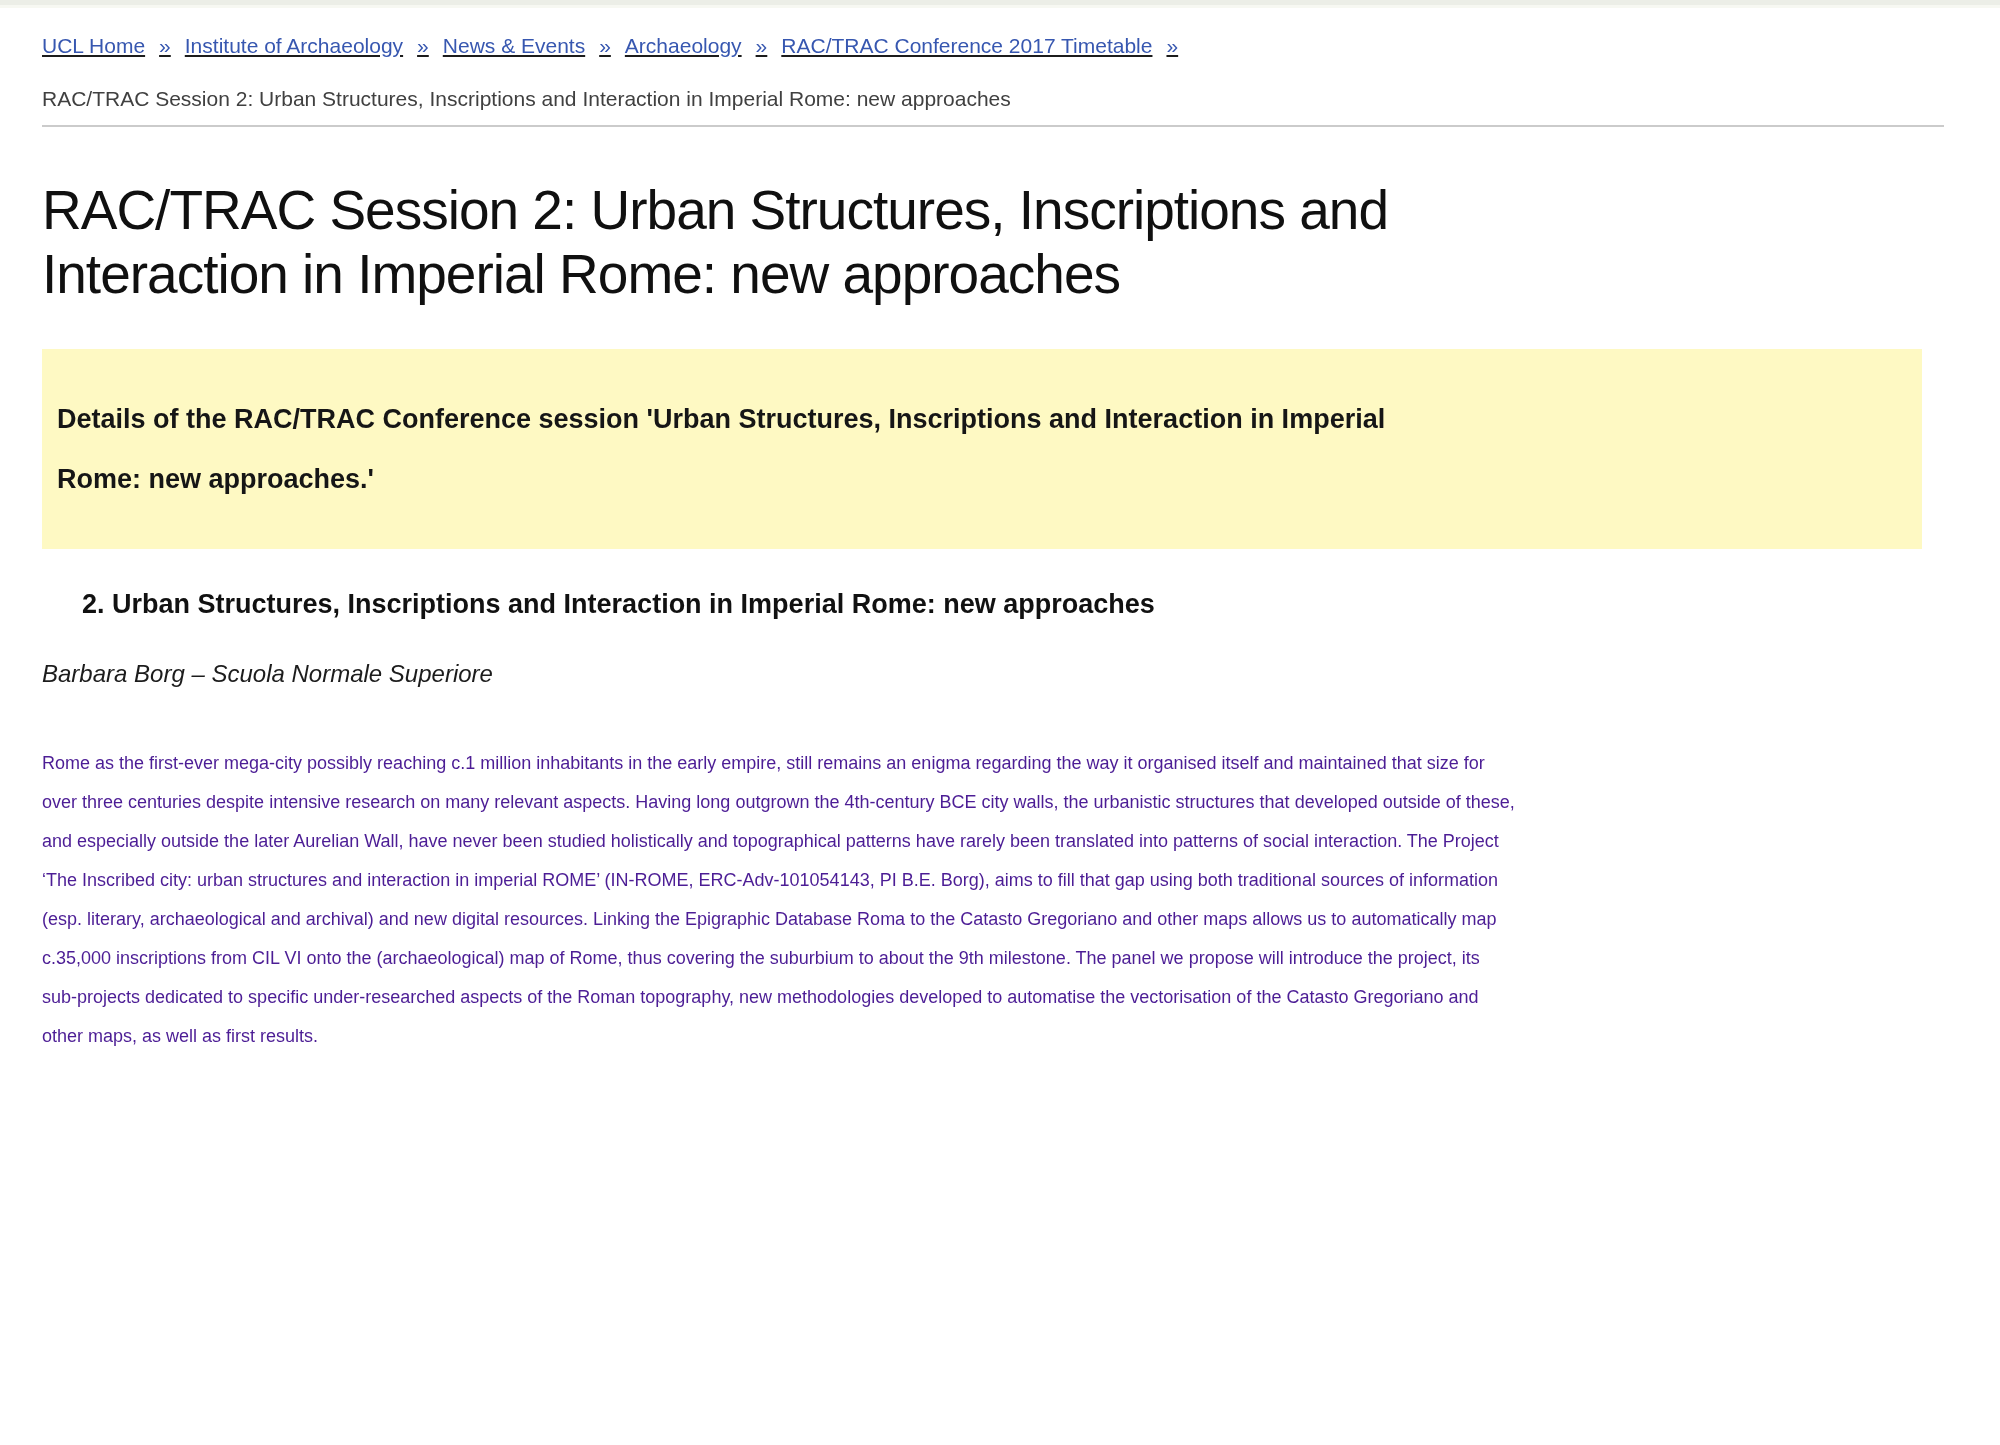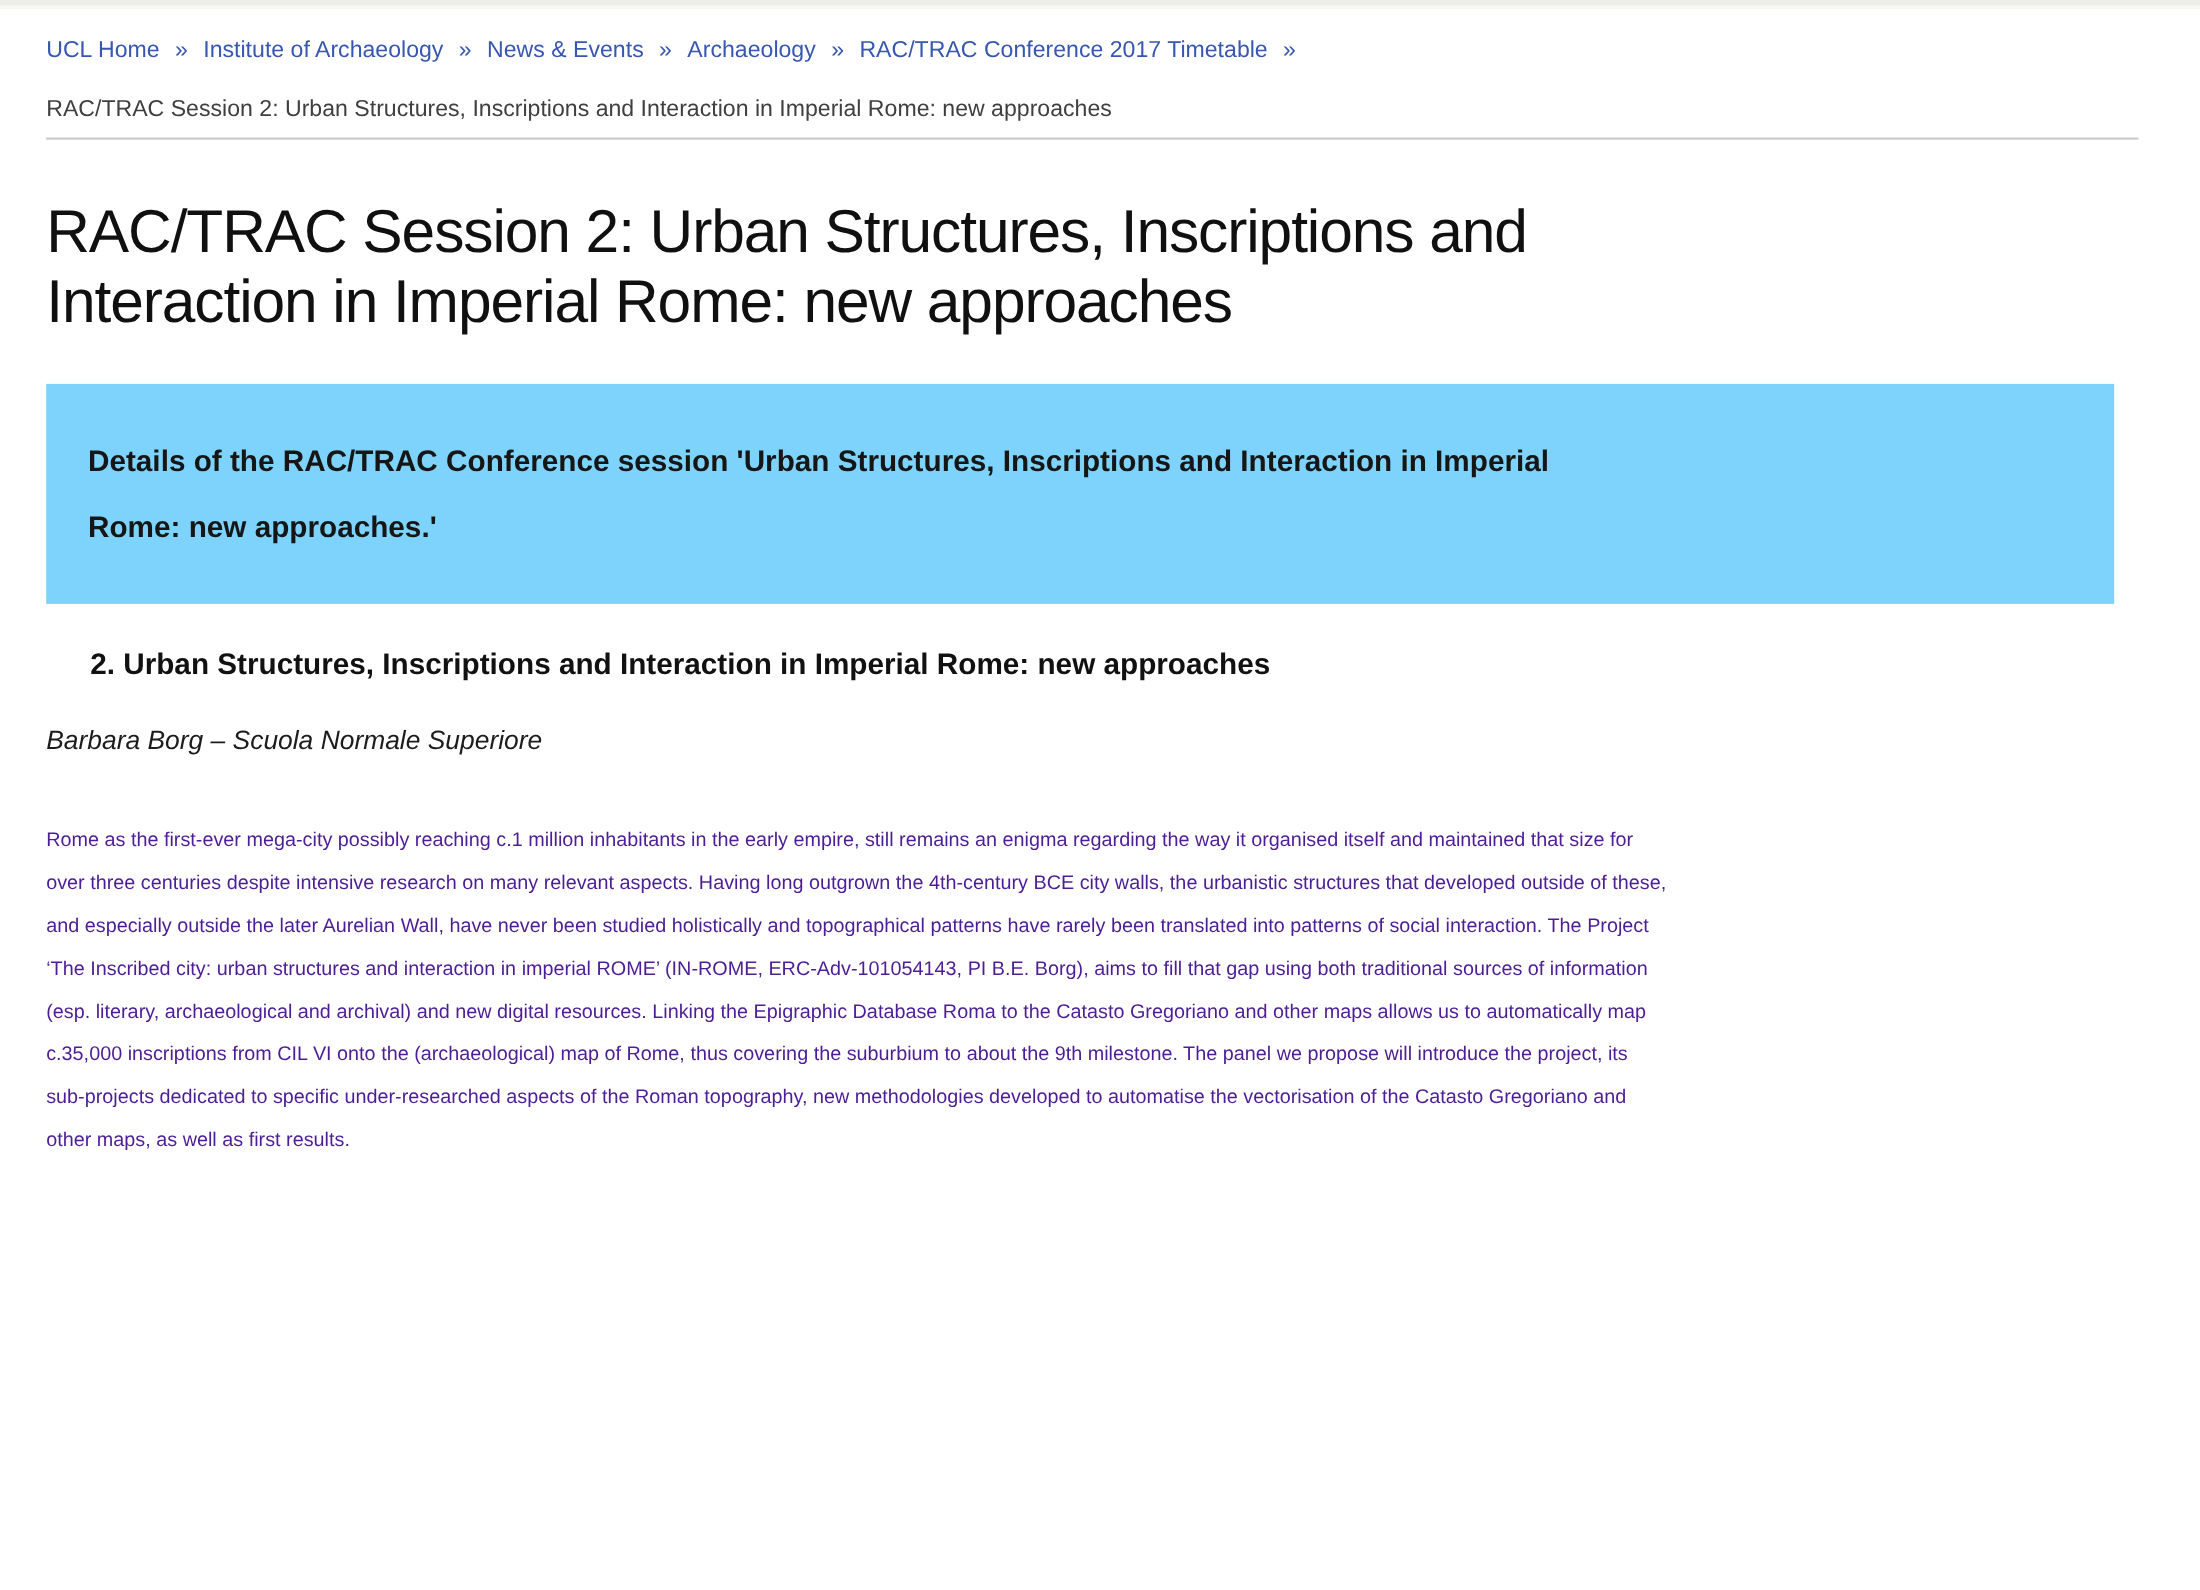--- a/index.html
+++ b/index.html
@@ -15,21 +15,21 @@
     width: 100%;
     height: 8px;
     background: #eceee7;
     border-bottom: 3px solid #f7f8f2;
   }
   .page {
     padding: 24px 56px 0 42px;
   }
   
   .breadcrumb { font-size: 21px; line-height: 27px; }
-  .breadcrumb-row { display: flex; flex-wrap: wrap; align-items: baseline; }
+  .breadcrumb-row { display: flex; flex-wrap: wrap; align-items: baseline; text-decoration: underline; }
   .crumb-link {
     color: #3757b0;
     text-decoration: none;
     cursor: pointer;
   }
   .crumb-sep {
     color: #3757b0;
     margin: 0 14px;
     font-size: 21px;
   }
@@ -48,22 +48,22 @@
     font-weight: 400;
     letter-spacing: -1px;
     line-height: 1.16;
     color: #101010;
     max-width: 1480px;
   }
   
   .highlight-box {
     margin-top: 42px;
     width: 1880px;
-    background: #7dd3fc;
-    padding: 40px 38px;
+    background: #fef9c3;
+    padding: 40px 15px;
   }
   .highlight-box p {
     font-size: 27px;
     font-weight: 700;
     line-height: 60px;
     color: #161616;
     max-width: 1400px;
   }
   
   .section-heading {

